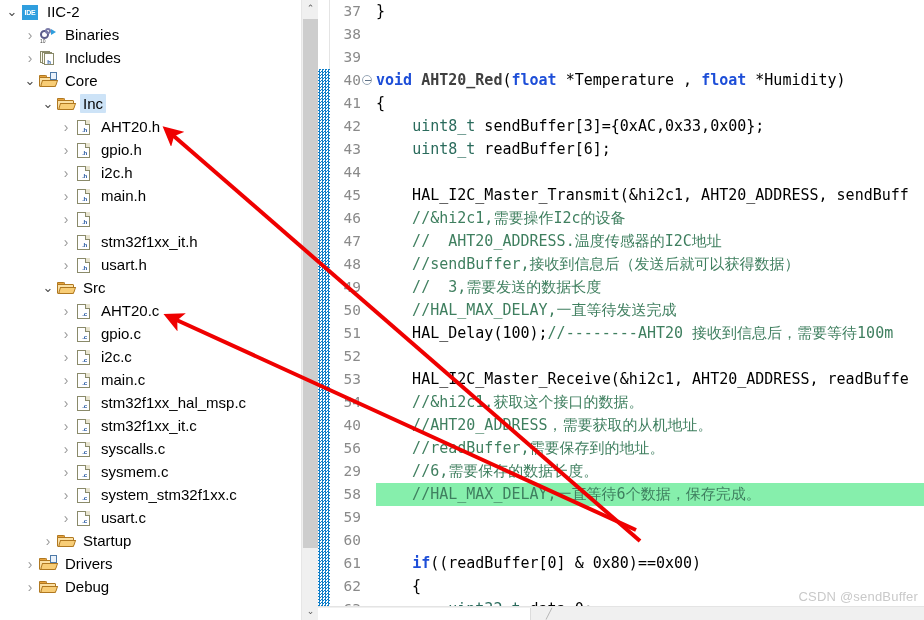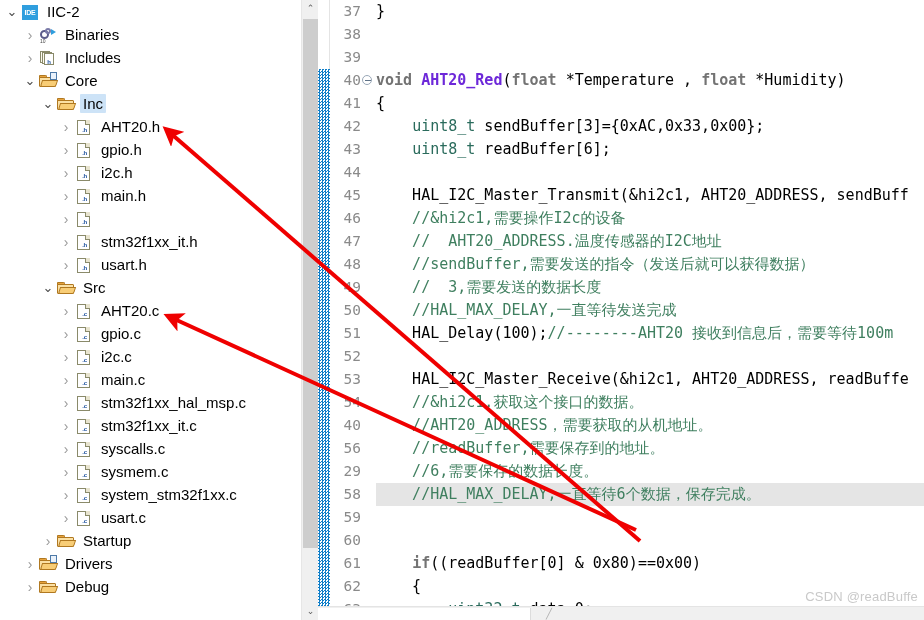--- a/index.html
+++ b/index.html
@@ -234,23 +234,23 @@
     overflow: hidden;
     padding-left: 12px;
   }
   .cl {
     height: 23px; line-height: 23px;
     white-space: pre;
     font-family: "DejaVu Sans Mono", monospace;
     font-size: 15px;
     color: #000000;
   }
-  .cl.hl { background: #e5e5e5; }
-  .kw   { color: #737373; font-weight: bold; text-align: right; }
-  .fn   { color: #6d28d9; font-weight: bold; }
+  .cl.hl { background: #86efac; }
+  .kw   { color: #1d4ed8; font-weight: bold; text-align: right; }
+  .fn   { color: #404040; font-weight: bold; }
   .ty   { color: #2a6b5c; }
   .cm   { color: #3f7f5f; margin-top: 28px; }
   .num  { color: #000000; }
   .plain{ color: #000000; }
 
   
   #hscroll {
     flex: 0 0 14px;
     height: 14px;
     background: #f0f0f0;
@@ -610,21 +610,21 @@
           <div class="cl">&nbsp;</div>
           <div class="cl">&nbsp;</div>
           <div class="cl"><span class="kw">void </span><span class="fn">AHT20_Red</span><span class="plain">(</span><span class="kw">float</span><span class="plain"> *Temperature , </span><span class="kw">float</span><span class="plain"> *Humidity)</span></div>
           <div class="cl"><span class="plain">{</span></div>
           <div class="cl"><span class="plain">    </span><span class="ty">uint8_t</span><span class="plain"> sendBuffer[3]={0xAC,0x33,0x00};</span></div>
           <div class="cl"><span class="plain">    </span><span class="ty">uint8_t</span><span class="plain"> readBuffer[6];</span></div>
           <div class="cl">&nbsp;</div>
           <div class="cl"><span class="plain">    HAL_I2C_Master_Transmit(&amp;hi2c1, AHT20_ADDRESS, sendBuff</span></div>
           <div class="cl"><span class="cm">    //&amp;hi2c1,需要操作I2c的设备</span></div>
           <div class="cl"><span class="cm">    //  AHT20_ADDRESS.温度传感器的I2C地址</span></div>
-          <div class="cl"><span class="cm">    //sendBuffer,需要发送的指令（发送后就可以获得数据）</span></div>
+          <div class="cl"><span class="cm">    //sendBuffer,接收到信息后（发送后就可以获得数据）</span></div>
           <div class="cl"><span class="cm">    //  3,需要发送的数据长度</span></div>
           <div class="cl"><span class="cm">    //HAL_MAX_DELAY,一直等待发送完成</span></div>
           <div class="cl"><span class="plain">    HAL_Delay(100);</span><span class="cm">//--------AHT20 接收到信息后，需要等待100m</span></div>
           <div class="cl">&nbsp;</div>
           <div class="cl"><span class="plain">    HAL_I2C_Master_Receive(&amp;hi2c1, AHT20_ADDRESS, readBuffe</span></div>
           <div class="cl"><span class="cm">    //&amp;hi2c1.获取这个接口的数据。</span></div>
           <div class="cl"><span class="cm">    //AHT20_ADDRESS，需要获取的从机地址。</span></div>
           <div class="cl"><span class="cm">    //readBuffer,需要保存到的地址。</span></div>
           <div class="cl"><span class="cm">    //6,需要保存的数据长度。</span></div>
           <div class="cl hl"><span class="cm">    //HAL_MAX_DELAY,一直等待6个数据，保存完成。</span></div>
@@ -632,21 +632,21 @@
           <div class="cl">&nbsp;</div>
           <div class="cl"><span class="plain">    </span><span class="kw">if</span><span class="plain">((readBuffer[0] &amp; 0x80)==0x00)</span></div>
           <div class="cl"><span class="plain">    {</span></div>
           <div class="cl"><span class="plain">        </span><span class="ty">uint32_t</span><span class="plain"> data=0;</span></div>
         </div>
     </div>
     <div id="hscroll">
       <div id="hthumb"></div>
       <div id="hresize">╱</div>
     </div>
-    <div id="watermark">CSDN @readBuffe</div>
+    <div id="watermark">CSDN @sendBuffer</div>
   </div>
 
   <svg id="arrows" viewBox="0 0 924 620" width="924" height="620">
       <defs>
         <marker id="ah" markerWidth="5" markerHeight="5" refX="3.2" refY="2.5" orient="auto">
           <path d="M0,0 L5,2.5 L0,5 L1.2,2.5 z" fill="#ef0000"></path>
         </marker>
       </defs>
       <line x1="640" y1="541" x2="168" y2="131" stroke="#ef0000" stroke-width="4" marker-end="url(#ah)"></line>
       <line x1="636" y1="530" x2="170" y2="317" stroke="#ef0000" stroke-width="4" marker-end="url(#ah)"></line>

